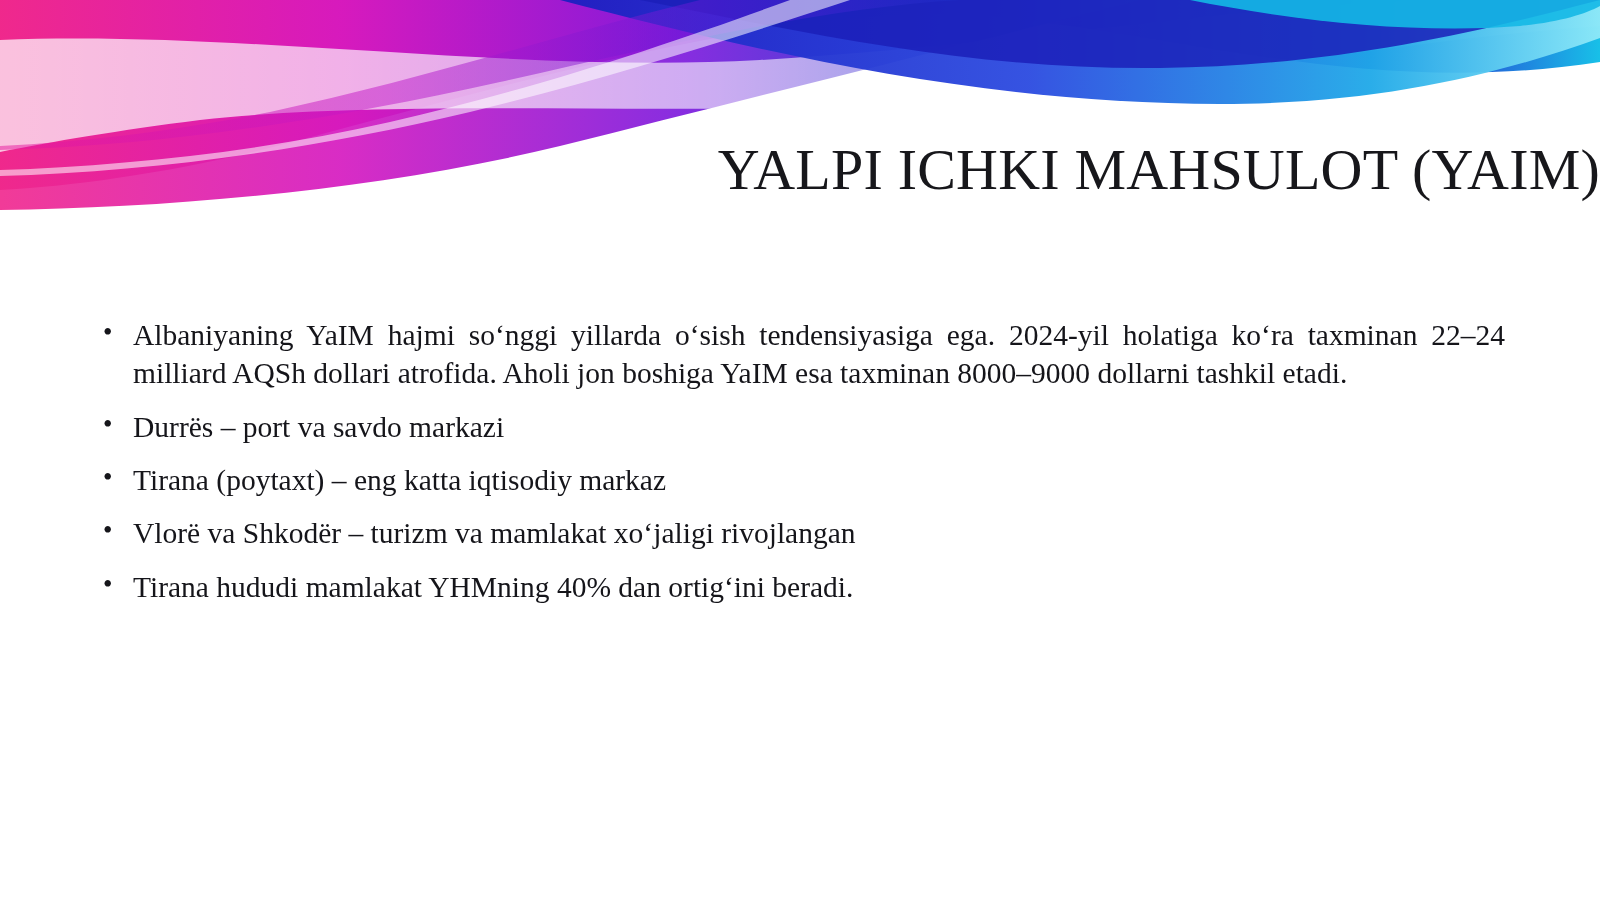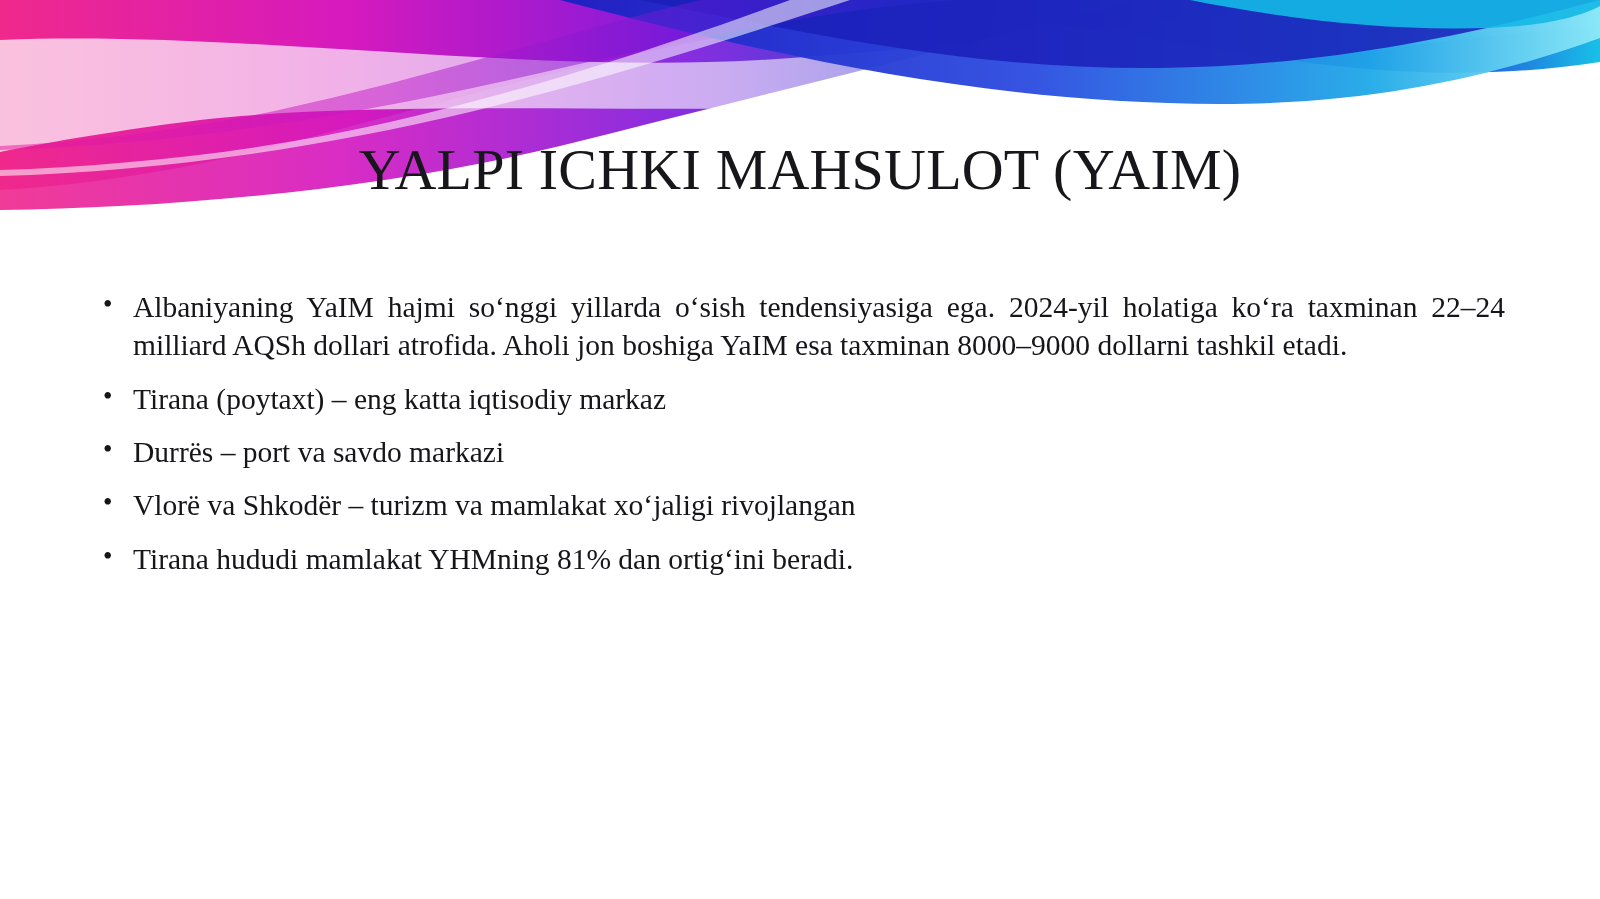--- a/index.html
+++ b/index.html
@@ -27,21 +27,21 @@
     left: 0;
     width: 1600px;
     height: 260px;
     pointer-events: none;
   }
   .slide-title {
     position: absolute;
     top: 138px;
     left: 0;
     width: 1600px;
-    text-align: center;
+    text-align: right;
     font-size: 58px;
     line-height: 1.1;
     color: #17171b;
     font-family: "Liberation Serif", serif;
     font-weight: 400;
     letter-spacing: 0.2px;
   }
   .body-block {
     position: absolute;
     top: 288px;
@@ -67,20 +67,21 @@
     position: absolute;
     left: 8px;
     top: -2px;
     font-size: 27px;
     color: #15151a;
     line-height: 1.35;
   }
   li.justify {
     text-align: justify;
     text-justify: inter-word;
+    margin-top: 28px;
   }
 </style>
 </head>
 <body>
 
 <div class="slide">
 
   <div class="decor">
     <svg width="1600" height="260" viewBox="0 0 1600 260" xmlns="http://www.w3.org/2000/svg" aria-hidden="true">
       <defs>
@@ -127,20 +128,20 @@
       <path d="M0,150 C160,146 330,120 500,82 C660,46 820,8 960,0 L700,0 C560,34 420,80 270,112 C180,130 86,142 0,146 Z" fill="url(#g5)" opacity="0.5"></path>
       <path d="M0,176 C150,172 310,150 470,112 C610,78 740,36 850,0 L790,0 C680,40 540,88 390,122 C260,152 120,166 0,170 Z" fill="#ffffff" opacity="0.55"></path>
     </svg>
   </div>
 
   <div class="slide-title">YALPI ICHKI MAHSULOT (YAIM)</div>
 
   <div class="body-block">
     <ul class="bullets">
       <li class="justify">Albaniyaning YaIM hajmi so‘nggi yillarda o‘sish tendensiyasiga ega. 2024-yil holatiga ko‘ra taxminan 22–24 milliard AQSh dollari atrofida. Aholi jon boshiga YaIM esa taxminan 8000–9000 dollarni tashkil etadi.</li>
+      <li>Durrës – port va savdo markazi</li>
       <li>Tirana (poytaxt) – eng katta iqtisodiy markaz</li>
-      <li>Durrës – port va savdo markazi</li>
       <li>Vlorë va Shkodër – turizm va mamlakat xo‘jaligi rivojlangan</li>
-      <li>Tirana hududi mamlakat YHMning 81% dan ortig‘ini beradi.</li>
+      <li>Tirana hududi mamlakat YHMning 40% dan ortig‘ini beradi.</li>
     </ul>
   </div>
 
 </div>
 
 </body></html>

